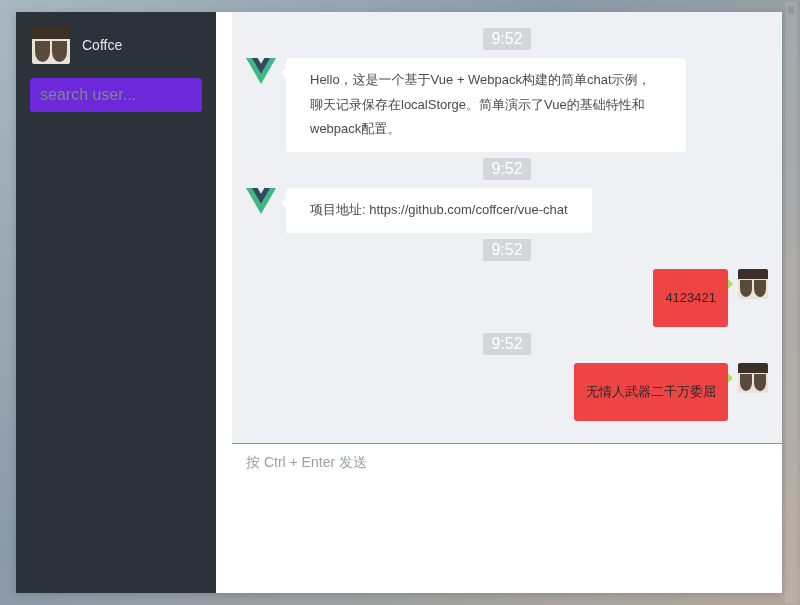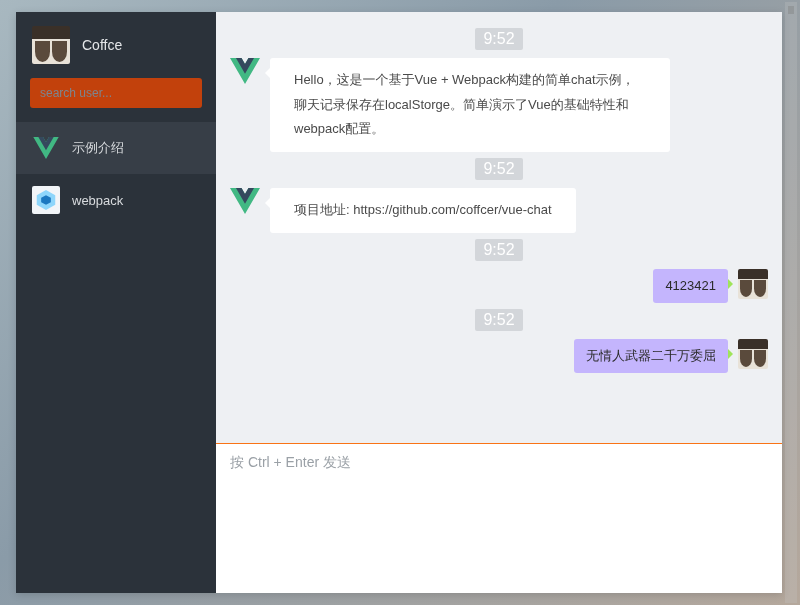--- a/index.html
+++ b/index.html
@@ -13,20 +13,21 @@
     }
     .app {
       position: absolute;
       top: 12px;
       left: 16px;
       right: 18px;
       bottom: 12px;
       background: #fff;
       display: flex;
       box-shadow: 0 2px 8px rgba(0,0,0,0.15);
+      gap: 16px;
     }
     .scrollbar-hint {
       position: absolute;
       right: 3px;
       top: 2px;
       width: 12px;
       bottom: 2px;
       background: rgba(200,200,200,0.25);
     }
     .scrollbar-hint::before {
@@ -61,25 +62,25 @@
     }
     .me-name {
       color: #e4e6e8;
       font-size: 14px;
     }
     .search {
       padding: 0 14px 6px 14px;
     }
     .search input {
       width: 100%;
-      background: #c2410c;
+      background: #6d28d9;
       border: none;
       color: #c5c9cd;
       padding: 8px 10px;
-      font-size: 12px;
+      font-size: 16px;
       border-radius: 3px;
       outline: none;
     }
     .search input::placeholder { color: #7d858e; }
     .list { margin-top: 8px; }
     .item {
       display: flex;
       align-items: center;
       gap: 12px;
       padding: 12px 16px;
@@ -138,24 +139,24 @@
       color: #4a4a4a;
       padding: 10px 24px;
       margin: 0 10px;
       font-size: 13px;
       line-height: 1.9;
       border-radius: 3px;
       position: relative;
       word-break: break-word;
     }
     .msg.right .bubble {
-      background: #c4b5fd;
+      background: #ef4444;
       color: #2a2a2a;
       line-height: 1.4;
-      padding: 8px 12px;
+      padding: 20px 12px;
     }
     .msg .bubble::before {
       content: "";
       position: absolute;
       top: 10px;
       width: 0; height: 0;
       border: 5px solid transparent;
     }
     .msg:not(.right) .bubble::before {
       left: -10px;
@@ -210,40 +211,20 @@
 
 <div class="app">
   <aside class="sidebar">
     <div class="me">
       <div class="avatar-sm coffee-av"></div>
       <div class="me-name">Coffce</div>
     </div>
     <div class="search">
       <input type="text" placeholder="search user..." style="">
     </div>
-    <div class="list">
-      <div class="item active">
-        <span class="item-icon">
-          <svg width="26" height="22" viewBox="0 0 261 226">
-              <path fill="#41B883" d="M160.9 0L130.5 52.5 100.1 0H0l130.5 226L261 0z"></path>
-              <path fill="#35495E" d="M160.9 0L130.5 52.5 100.1 0H51.8l78.7 136.2L209.2 0z"></path>
-            </svg>
-        </span>
-        <span class="item-label">示例介绍</span>
-      </div>
-      <div class="item">
-        <span class="item-icon webpack-icon">
-          <svg width="22" height="22" viewBox="0 0 100 100">
-              <polygon fill="#8ed6fb" points="50,5 92,28 92,72 50,95 8,72 8,28"></polygon>
-              <polygon fill="#1c78c0" points="50,28 72,40 72,60 50,72 28,60 28,40"></polygon>
-            </svg>
-        </span>
-        <span class="item-label">webpack</span>
-      </div>
-    </div>
   </aside>
 
   <main class="chat">
     <div class="messages">
 
       <div class="time"><span>9:52</span></div>
       <div class="msg">
         <div class="bubble-avatar">
           <svg width="30" height="26" viewBox="0 0 261 226">
               <path fill="#41B883" d="M160.9 0L130.5 52.5 100.1 0H0l130.5 226L261 0z"></path>

